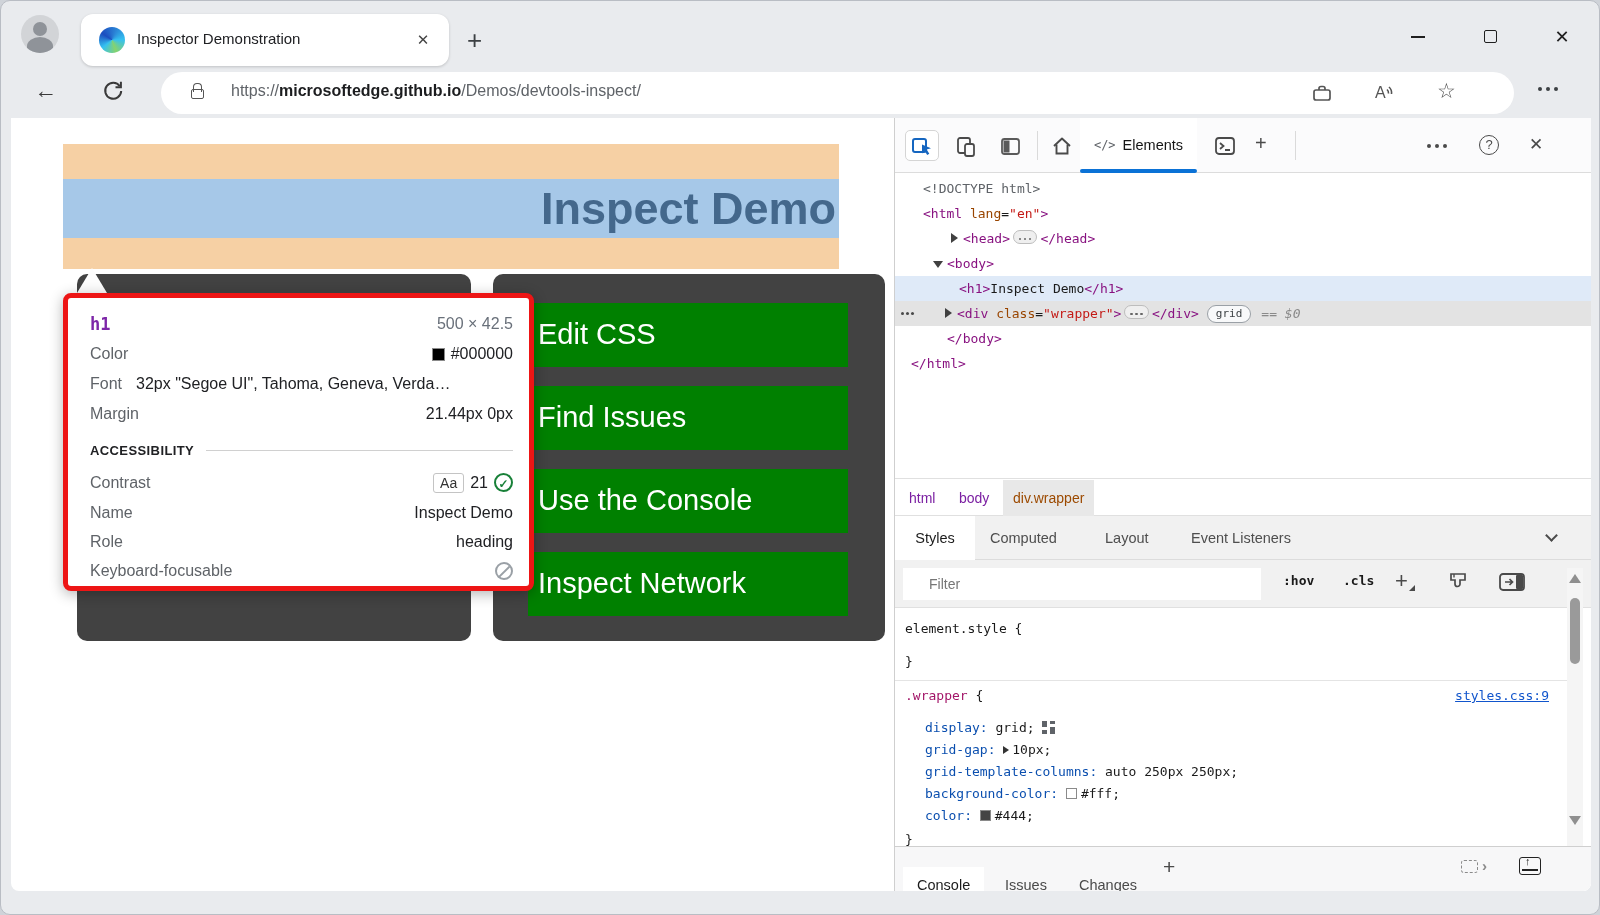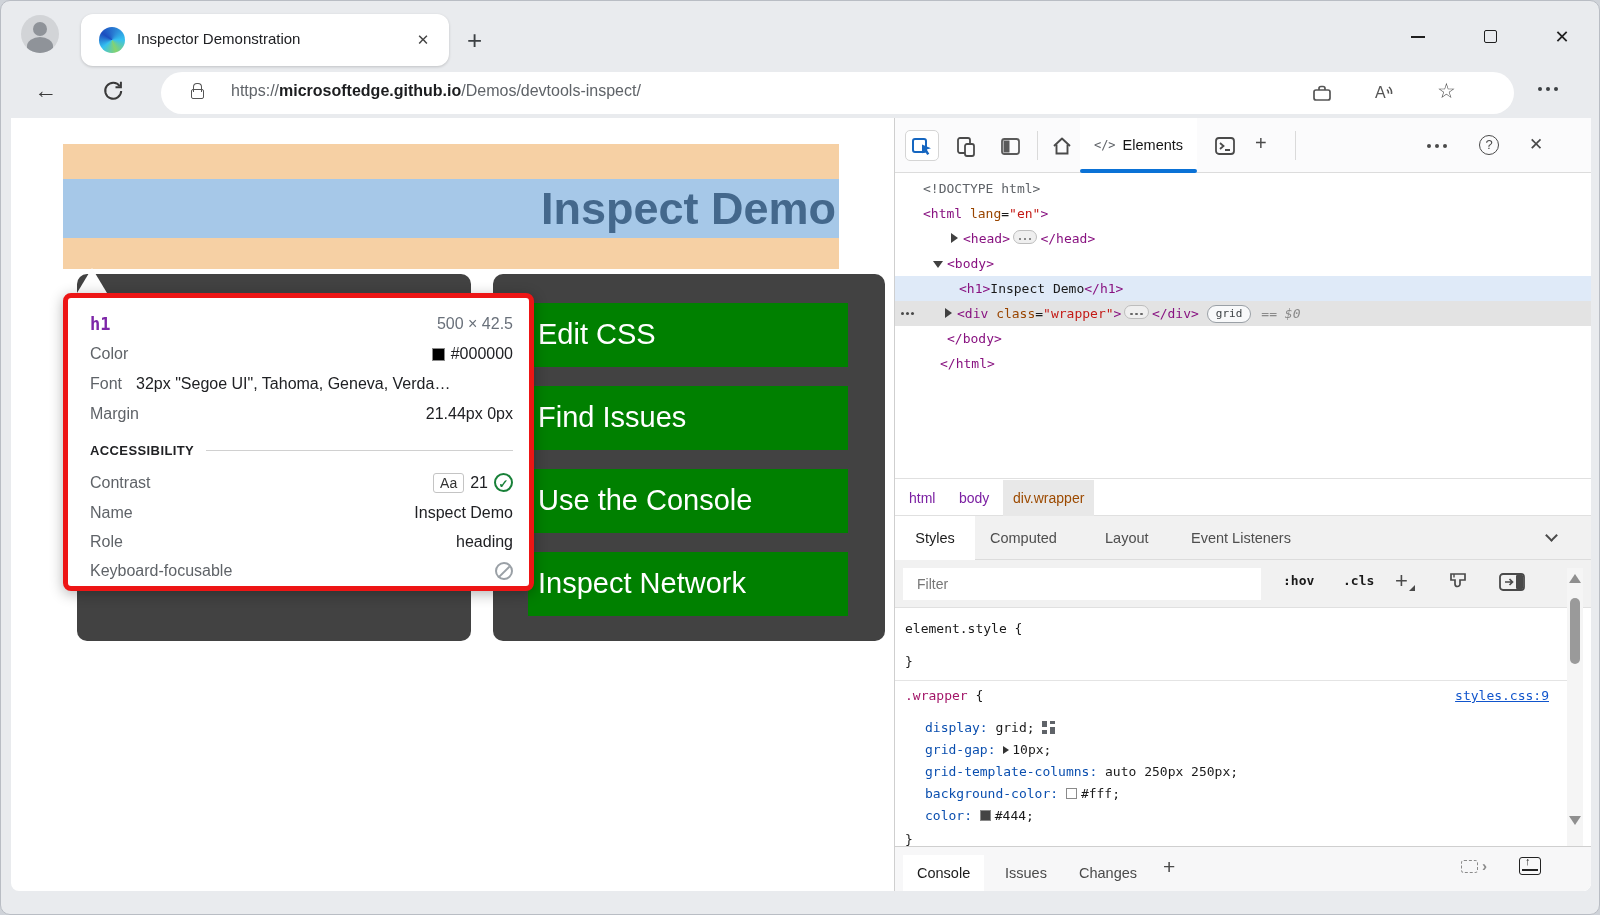--- a/index.html
+++ b/index.html
@@ -92,21 +92,21 @@
   .crumbs { left:0; top:362px; width:697px; height:36px; background:#fff; border-bottom:1px solid #e0e0e0; font-size:14px; line-height:36px; }
   .crumb { position:absolute; top:0; height:36px; padding:0 10px; }
   .crumb.sel { background:#e8e8e8; }
   .c-purple { color:#7b1fa2; } .c-orange { color:#9c4a00; }
 
   .sidetabs { left:0; top:398px; width:697px; height:44px; background:#f1f1f1; border-bottom:1px solid #dcdcdc; font-size:14.5px; line-height:44px; color:#4e4e4e; }
   .styles-tab { position:absolute; left:0; top:0; width:80px; height:44px; background:#fff; color:#1b1b1b; text-align:center; }
   .chev { position:absolute; left:652px; top:15px; width:9px; height:9px; border-right:2px solid #4a4a4a; border-bottom:2px solid #4a4a4a; transform:rotate(45deg); }
 
   .filterrow { left:0; top:442px; width:697px; height:48px; background:#f1f1f1; border-bottom:1px solid #e0e0e0; }
-  .filter-input { position:absolute; left:8px; top:8px; width:358px; height:32px; border:none; background:#fff; font-size:14px; padding:0 14px; color:#333; font-family:"Liberation Sans", sans-serif; }
+  .filter-input { position:absolute; left:8px; top:8px; width:358px; height:32px; border:none; background:#fff; font-size:14px; padding:0 26px; color:#333; font-family:"Liberation Sans", sans-serif; }
   .filter-input::placeholder { color:#767676; }
   .tglchip { position:absolute; top:13px; font-family:"DejaVu Sans Mono", monospace; font-weight:bold; font-size:13px; color:#1a1a1a;text-align:right; }
   .plus-dd { position:absolute; left:500px; top:8px; font-size:22px; color:#4a4a4a; }
   .plus-dd::after { content:""; position:absolute; right:-7px; bottom:3px; border-left:6px solid transparent; border-bottom:6px solid #4a4a4a; }
 
   .stylesbody { left:0; top:490px; width:672px; height:238px; background:#fff; font-family:"DejaVu Sans Mono", monospace; font-size:13px; color:#1a1a1a; }
   .cssline { position:absolute; left:10px; white-space:nowrap; }
   .prop { color:#0b4faf; } .selr { color:#a31568; }
   .css-link { position:absolute; right:18px; top:80px; font-size:13px; color:#1155cc; text-decoration:underline; }
   .rule-div { position:absolute; left:0; top:72px; width:672px; border-top:1px solid #e4e4e4; }
@@ -118,21 +118,21 @@
       linear-gradient(#5f6368,#5f6368) 0 9px/5px 4px no-repeat,
       linear-gradient(#5f6368,#5f6368) 8px 6px/5px 7px no-repeat; }
   .exp { display:inline-block; width:0; height:0; border-top:4px solid transparent; border-bottom:4px solid transparent; border-left:6px solid #333; margin-right:3px; }
 
   .scrollcol { left:672px; top:450px; width:16px; height:278px; background:#f5f5f5; }
   .s-tri-up { position:absolute; left:2px; top:6px; border-left:6px solid transparent; border-right:6px solid transparent; border-bottom:9px solid #8f8f8f; }
   .s-thumb { position:absolute; left:2.5px; top:30px; width:10px; height:66px; border-radius:5px; background:#9a9a9a; }
   .s-tri-dn { position:absolute; left:2px; top:248px; border-left:6px solid transparent; border-right:6px solid transparent; border-top:9px solid #8f8f8f; }
 
   .drawer { left:0; top:728px; width:697px; height:45px; background:#f7f7f8; border-top:1px solid #cfcfcf; font-size:14.5px; color:#4a4a4a; }
-  .drawer-tab { position:absolute; top:8px; height:37px; line-height:37px; padding:0 14px; }
+  .drawer-tab { position:absolute; top:20px; height:37px; line-height:37px; padding:0 14px; }
   .drawer-tab.active { background:#fff; color:#1b1b1b; }
   .dashedbox { position:absolute; left:566px; top:13px; width:17px; height:13px; border:1.6px dashed #8a8a8a; border-radius:3px; }
   .dashedbox::after { content:"›"; position:absolute; right:-10px; top:-4px; color:#8a8a8a; font-size:15px; font-weight:bold; }
   .expandbox { position:absolute; left:624px; top:10px; width:22px; height:18px; border:1.9px solid #222; border-radius:3px; }
   .expandbox::before { content:""; position:absolute; left:2px; right:2px; bottom:3px; height:1.8px; background:#222; }
   .expandbox::after { content:"↑"; position:absolute; left:5px; top:-3px; font-size:11px; font-weight:bold; color:#222; }
 </style>
 </head>
 <body>
 
@@ -299,21 +299,21 @@
         <div class="trow2" style="top:53px;"><span style="margin-left:56px;"><span class="tri-r"></span><span class="tag">&lt;head&gt;</span><span class="pill"><i></i></span><span class="tag">&lt;/head&gt;</span></span></div>
         <div class="trow2" style="top:78px;"><span style="margin-left:38px;"><span class="tri-d"></span><span class="tag">&lt;body&gt;</span></span></div>
         <div class="trow2 row-h1" style="top:103px;"><span style="margin-left:64px;"><span class="tag">&lt;h1&gt;</span><span>Inspect Demo</span><span class="tag">&lt;/h1&gt;</span></span></div>
         <div class="trow2 row-div" style="top:128px;">
           <span class="abs gutter-dots" style="left:6px; top:11px;">
               <i></i>
             </span>
           <span style="margin-left:50px;"><span class="tri-r"></span><span class="tag">&lt;div</span>&nbsp;<span class="attr">class</span><span>=</span><span class="attrval">"wrapper"</span><span class="tag">&gt;</span><span class="pill"><i></i></span><span class="tag">&lt;/div&gt;</span><span class="grid-badge">grid</span><span class="dollar">== $0</span></span>
         </div>
         <div class="trow2" style="top:153px;"><span style="margin-left:52px;" class="tag">&lt;/body&gt;</span></div>
-        <div class="trow2" style="top:178px;"><span style="margin-left:45px;" class="tag">&lt;/html&gt;</span></div>
+        <div class="trow2" style="top:178px;"><span style="margin-left:16px;" class="tag">&lt;/html&gt;</span></div>
       </div>
 
       <div class="abs crumbs">
         <span class="crumb c-purple" style="left:4px;">html</span>
         <span class="crumb c-purple" style="left:54px;">body</span>
         <span class="crumb sel c-orange" style="left:108px;">div.wrapper</span>
       </div>
 
       <div class="abs sidetabs">
         <span class="styles-tab">Styles</span>

